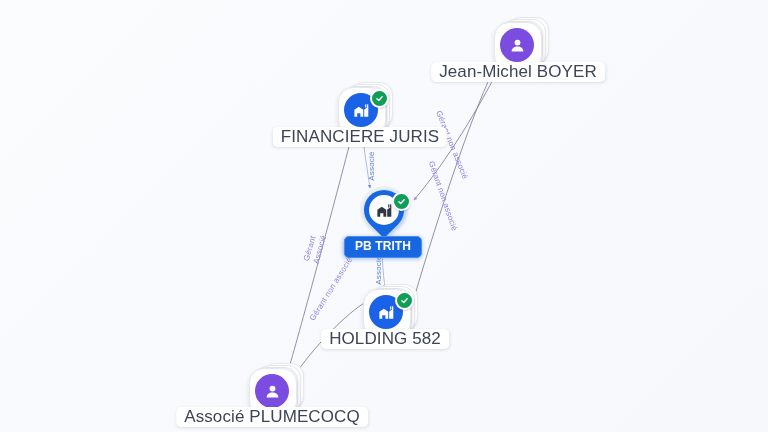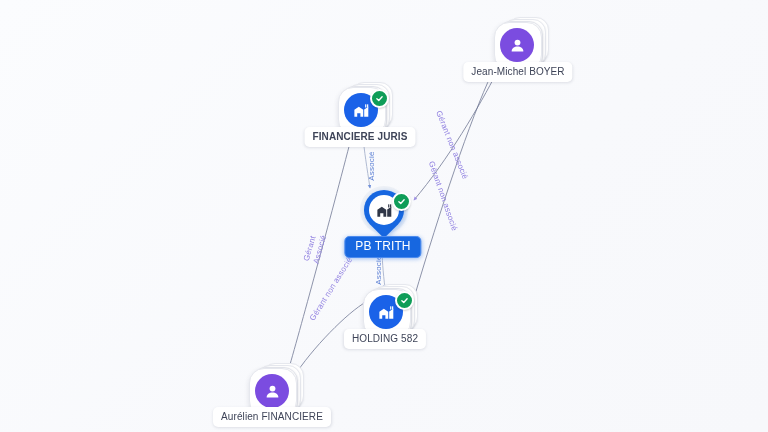--- a/index.html
+++ b/index.html
@@ -86,31 +86,31 @@
   }
   .check-badge svg { display: block; }
 
   
   .node-label {
     position: absolute;
     transform: translateX(-50%);
     background: #ffffff;
     border-radius: 5px;
     padding: 3px 8px 4px 8px;
-    font-size: 10px;
+    font-size: 17px;
     line-height: 13px;
     color: #3e4458;
     white-space: nowrap;
     box-shadow: 0 1px 3px rgba(40,50,80,.13);
     letter-spacing: .1px;
   }
   .node-label.focus {
     background: #1767e0;
     color: #ffffff;
-    font-weight: normal;
+    font-weight: bold;
     font-size: 12px;
     border: 1px solid #4c8bef;
     box-shadow: 0 1px 4px rgba(23,103,224,.40);
     padding: 3px 10px 4px 10px;
   }
 
   
   .pin-wrap {
     position: absolute;
     left: -25px;
@@ -218,21 +218,21 @@
               <rect fill="#ffffff" x="19" y="4.2" width="1.5" height="4"></rect>
             </svg>
           </div>
         </div>
         <div class="check-badge" style="left: 7px; top: -21px;">
           <svg width="9" height="9" viewBox="0 0 24 24" aria-hidden="true">
             <path fill="none" stroke="#ffffff" stroke-width="3.6" stroke-linecap="round" stroke-linejoin="round" d="M5 12.6 L10 17.4 L19 7.2"></path>
           </svg>
         </div>
       </div>
-      <div class="node-label" style="left: 360px; top: 127px; font-weight: bold;">FINANCIERE JURIS</div>
+      <div class="node-label" style="left: 360px; top: 127px;">FINANCIERE JURIS</div>
       <div class="node" style="left: 519px; top: 45px;">
         <div class="node-stack">
           <div class="stack-card c3"></div>
           <div class="stack-card c2"></div>
           <div class="stack-card c1"></div>
           <div class="stack-card c0"></div>
           <div class="disc person" style="background: rgb(123, 76, 224);">
             <svg width="19" height="19" viewBox="0 0 24 24" aria-hidden="true">
               <circle cx="12" cy="8.3" r="3.7" fill="#ffffff"></circle>
               <path fill="#ffffff" d="M4.6 19.6c0-4 3.4-6.2 7.4-6.2s7.4 2.2 7.4 6.2z"></path>
@@ -290,16 +290,16 @@
           <div class="stack-card c1"></div>
           <div class="stack-card c0"></div>
           <div class="disc person" style="background: rgb(123, 76, 224);">
             <svg width="19" height="19" viewBox="0 0 24 24" aria-hidden="true">
               <circle cx="12" cy="8.3" r="3.7" fill="#ffffff"></circle>
               <path fill="#ffffff" d="M4.6 19.6c0-4 3.4-6.2 7.4-6.2s7.4 2.2 7.4 6.2z"></path>
             </svg>
           </div>
         </div>
       </div>
-      <div class="node-label" style="left: 272px; top: 407px;">Aurélien FINANCIERE</div>
+      <div class="node-label" style="left: 272px; top: 407px;">Associé PLUMECOCQ</div>
     </div>
 
 </div>
 
 </body></html>

